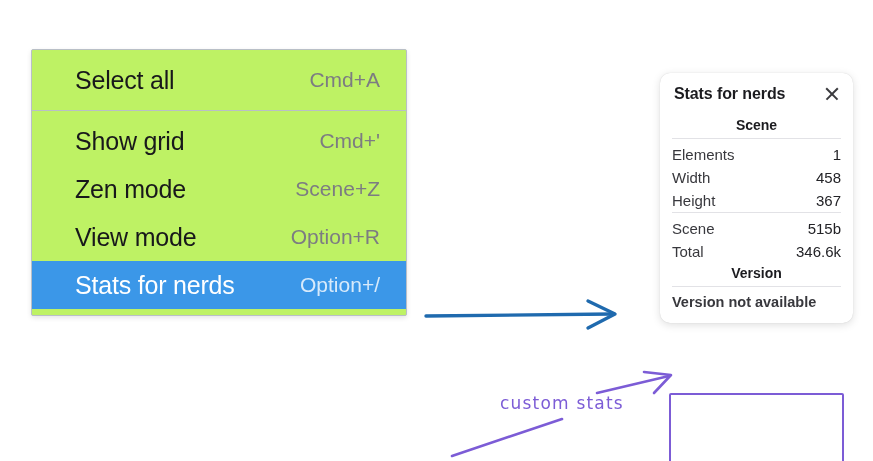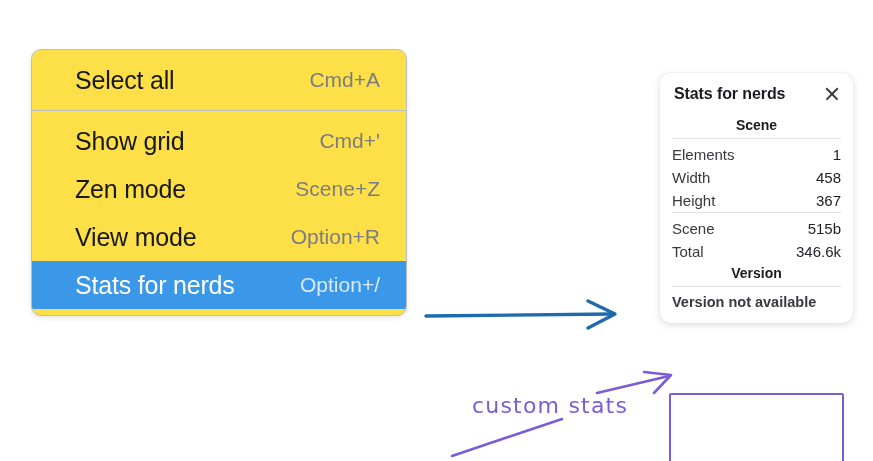--- a/index.html
+++ b/index.html
@@ -15,23 +15,23 @@
     font-family: "Liberation Sans", sans-serif;
     -webkit-font-smoothing: antialiased;
   }
 
   
   #context-menu {
     position: absolute;
     left: 31px;
     top: 49px;
     width: 376px;
-    background: #fde047;
+    background: #bef264;
     border: 1px solid #b9bfc7;
-    border-radius: 10px;
+    border-radius: 2px;
     box-shadow: 0 2px 5px rgba(0,0,0,0.10);
     overflow: hidden;
     box-sizing: border-box;
   }
   .menu-group {
     padding: 6px 0;
   }
   .menu-group + .menu-group {
     border-top: 1.5px solid #b9bfc7;
   }
@@ -153,24 +153,24 @@
 
   
   #annotations {
     position: absolute;
     left: 0; top: 0;
     width: 873px; height: 461px;
     pointer-events: none;
   }
   #annotation-label {
     position: absolute;
-    left: 472px;
+    left: 500px;
     top: 393px;
     font-family: "DejaVu Sans", sans-serif;
-    font-size: 22px;
+    font-size: 17px;
     color: #7c5cd6;
     letter-spacing: 1.2px;
     white-space: nowrap;
   }
 </style>
 </head>
 <body>
 
 <div id="context-menu">
 

